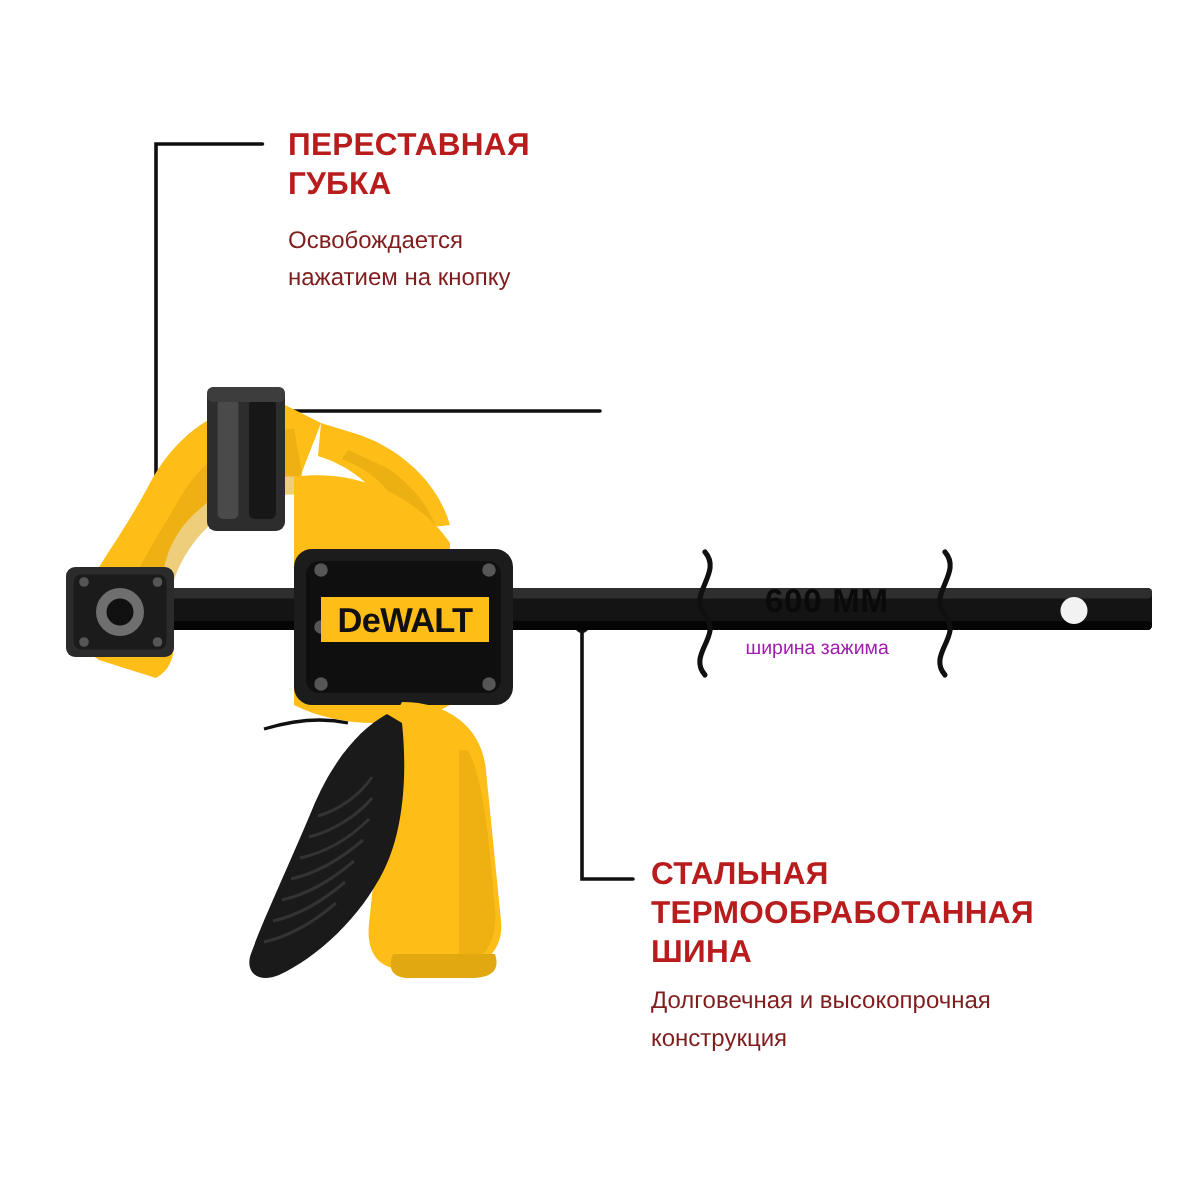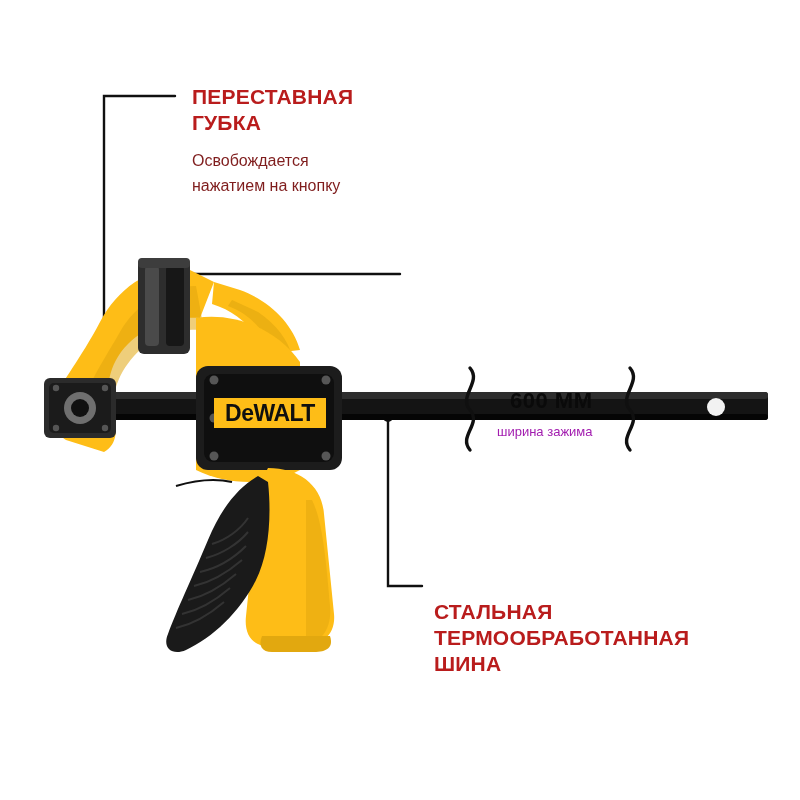--- a/index.html
+++ b/index.html
@@ -182,17 +182,19 @@
 
   <div class="callout-title" style="left:192px; top:84px;">ПЕРЕСТАВНАЯ
 ГУБКА</div>
   <div class="callout-sub" style="left:192px; top:148px;">Освобождается
 нажатием на кнопку</div>
 
 
   <div class="dim-label" style="left:496px; top:388px;margin-left:14px;">600 ММ</div>
   <div class="dim-sub" style="left:497px; top:424px;">ширина зажима</div>
 
-  <div class="callout-title" style="left:434px; top:570px;margin-top:29px;">СТАЛЬНАЯ
+  <div class="callout-title" style="left:434px; top:570px;">СТАЛЬНАЯ
 ТЕРМООБРАБОТАННАЯ
 ШИНА</div>
+  <div class="callout-sub" style="left:434px; top:655px;">Долговечная и высокопрочная
+конструкция</div>
 
 </div>
 
 </body></html>

